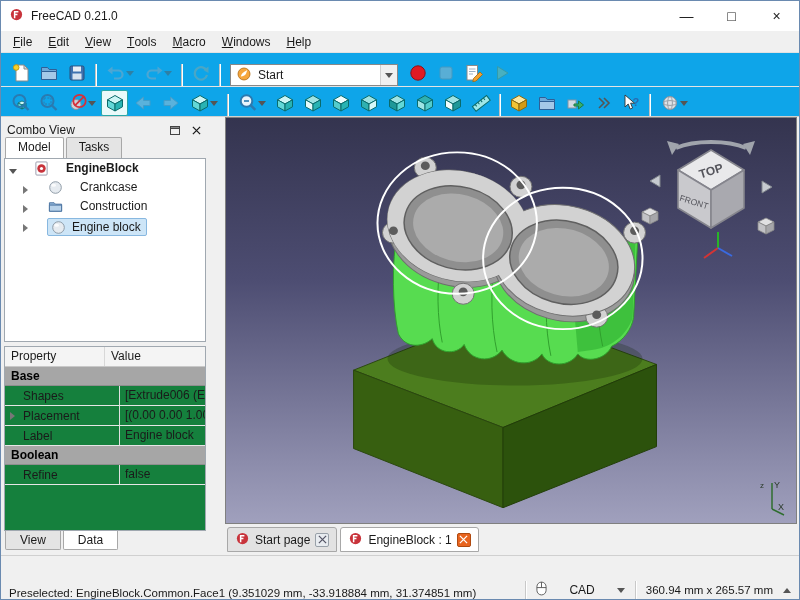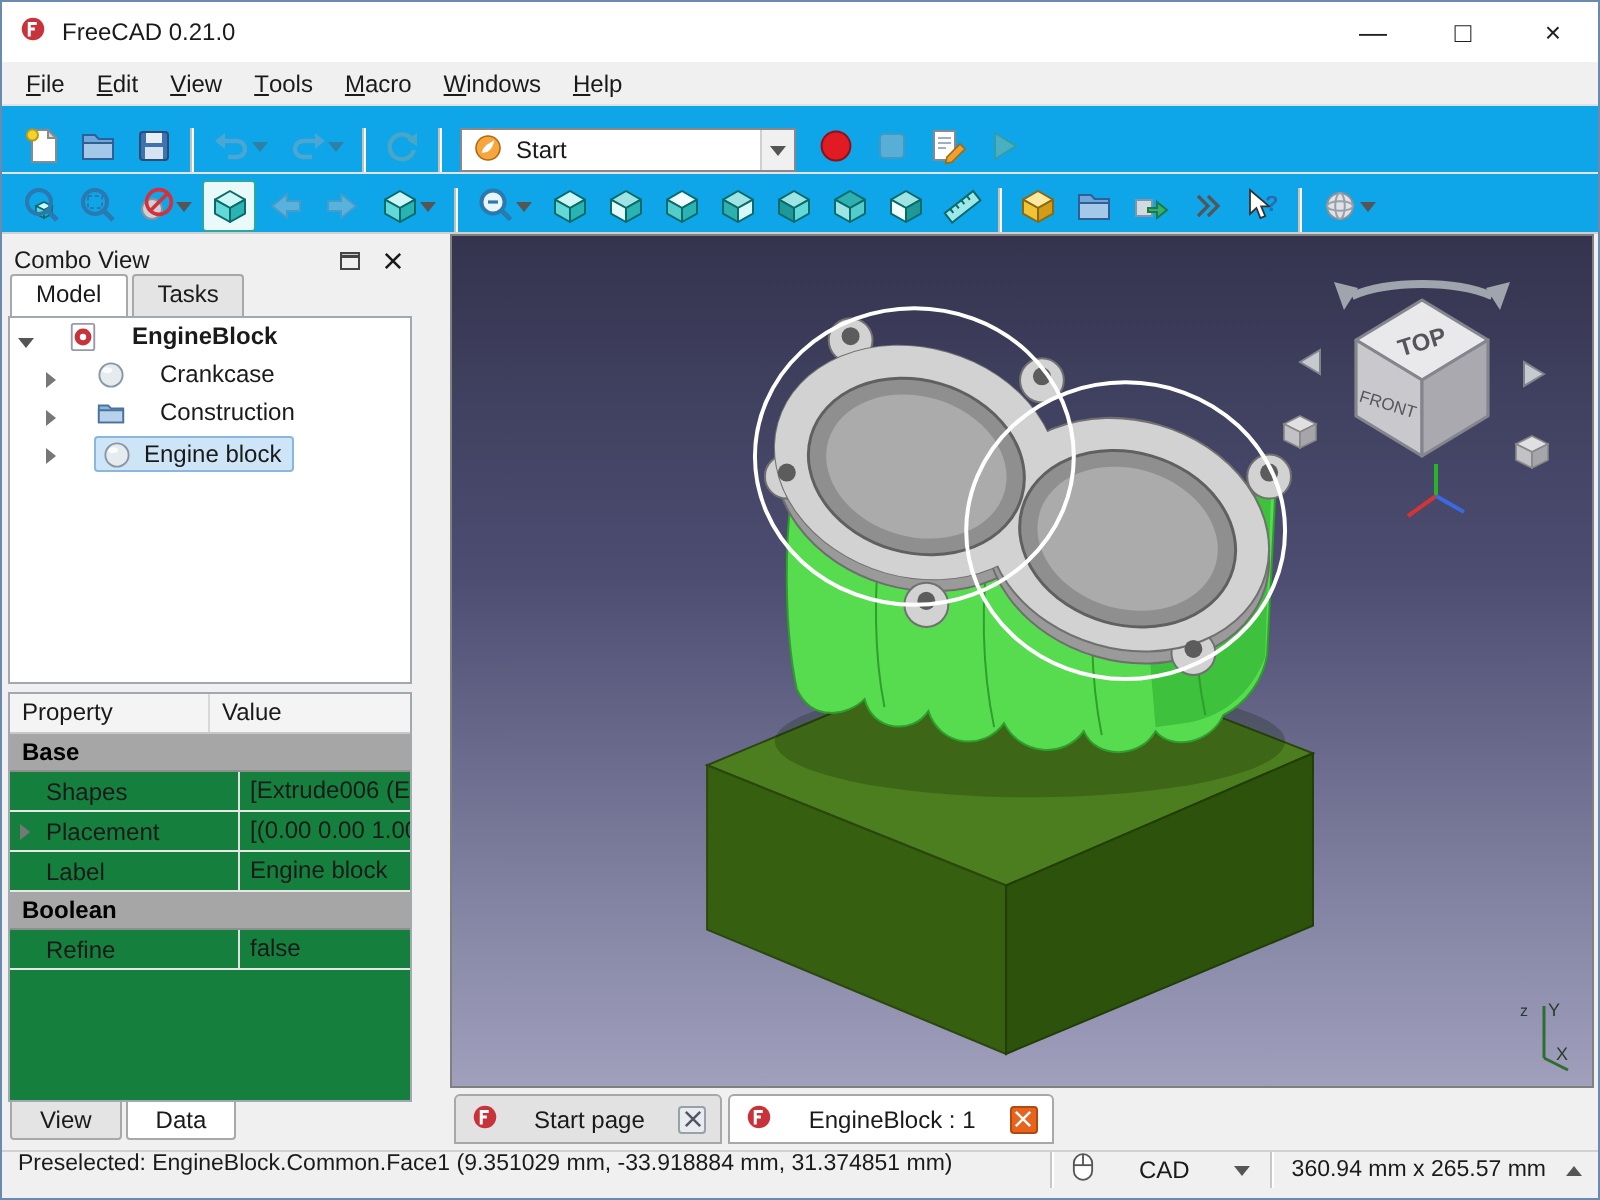--- a/index.html
+++ b/index.html
@@ -55,25 +55,25 @@
 .prop-value{flex:1;padding:2px 5px;white-space:nowrap;overflow:hidden}
 .cv-bottom-tabs{height:22px;display:flex;align-items:flex-start;padding-left:1px;flex:0 0 auto}
 .cvb-tab{padding:2px 14px;border:1px solid #a8a8a8;border-top:none;background:#e4e4e4;margin-right:2px;border-radius:0 0 2px 2px}
 .cvb-tab.active{background:#fff}
 .right-col{flex:1;display:flex;flex-direction:column;min-width:0;background:#f0f0f0;padding-left:16px;padding-right:2px}
 .viewport{flex:1;position:relative;background:linear-gradient(180deg,#34344f 0%,#4d4d72 40%,#8c8cab 85%,#a0a0bd 100%);border:1px solid #808080;overflow:hidden}
 .scene{position:absolute;left:0;top:0;width:100%;height:100%}
 .nav-cube{position:absolute;top:6px;right:10px;width:150px;height:148px}
 .axis-cross{position:absolute;right:8px;bottom:4px;width:44px;height:42px}
 .doc-tabbar{height:31px;background:#f0f0f0;display:flex;align-items:flex-start;gap:3px;padding:3px 0 0 2px;flex:0 0 auto}
-.doc-tab{height:25px;display:flex;align-items:center;gap:17px;padding:0 7px;border:1px solid #a8a8a8;background:#e2e2e2;border-radius:3px 3px 0 0}
+.doc-tab{height:25px;display:flex;align-items:center;gap:5px;padding:0 7px;border:1px solid #a8a8a8;background:#e2e2e2;border-radius:3px 3px 0 0}
 .doc-tab.active{background:#fff}
 .tab-close{width:14px;height:14px;border:1px solid #98a0a8;background:#e8ecf0;display:flex;align-items:center;justify-content:center;color:#556;border-radius:2px}
 .doc-tab.active .tab-close{background:#e8641e;border-color:#b04a10;color:#fff}
-.statusbar{height:24px;background:#f0f0f0;border-top:1px solid #d0d0d0;display:flex;align-items:flex-start;padding:0 8px;gap:10px;flex:0 0 auto}
+.statusbar{height:44px;background:#f0f0f0;border-top:1px solid #d0d0d0;display:flex;align-items:flex-end;padding:0 8px;gap:10px;flex:0 0 auto}
 .status-msg{flex:1;font-size:11.5px;white-space:nowrap;overflow:hidden}
 .status-right{display:flex;align-items:center;gap:10px}
 .nav-style-btn{display:flex;align-items:center;gap:22px}
 .vsep{width:1px;height:18px;background:#c8c8c8;box-shadow:1px 0 0 #fff}
 .status-dims{font-size:11.5px}
 </style>
 </head>
 <body>
 
 <div class="window">

